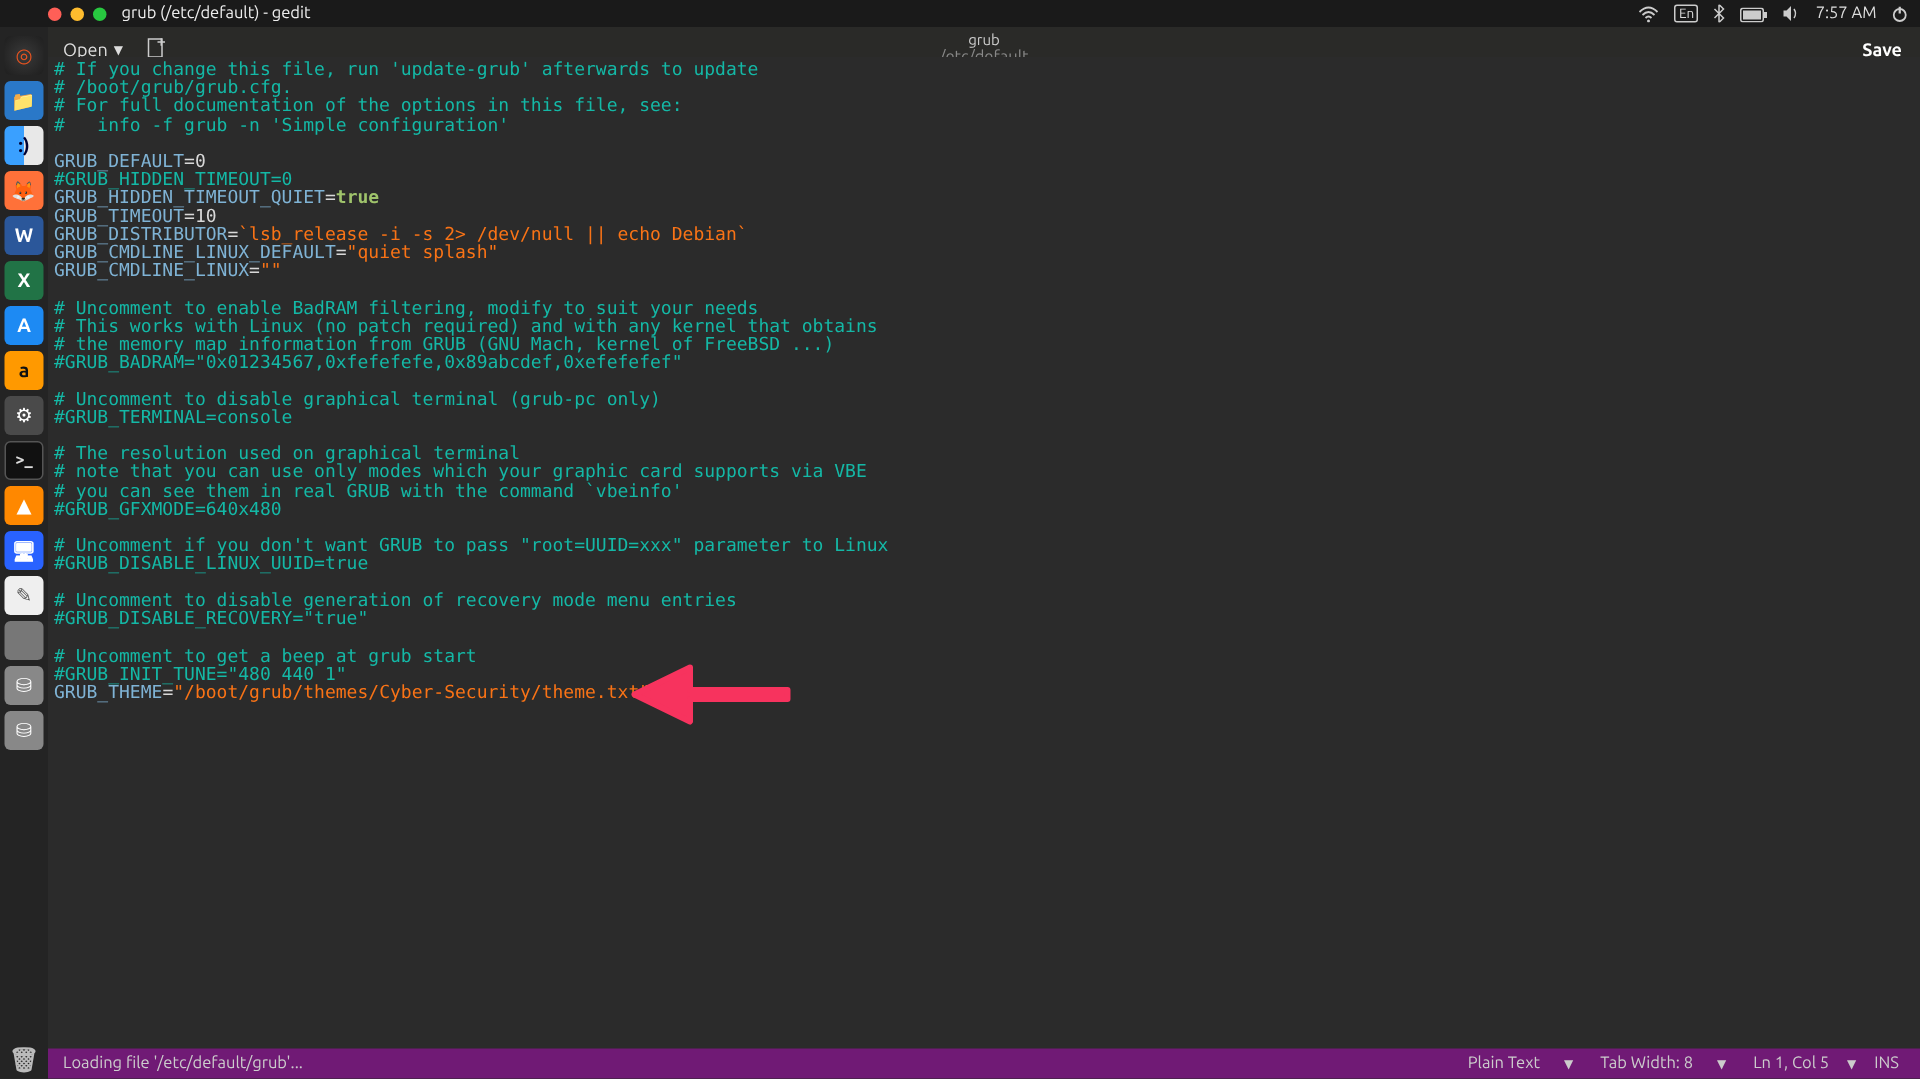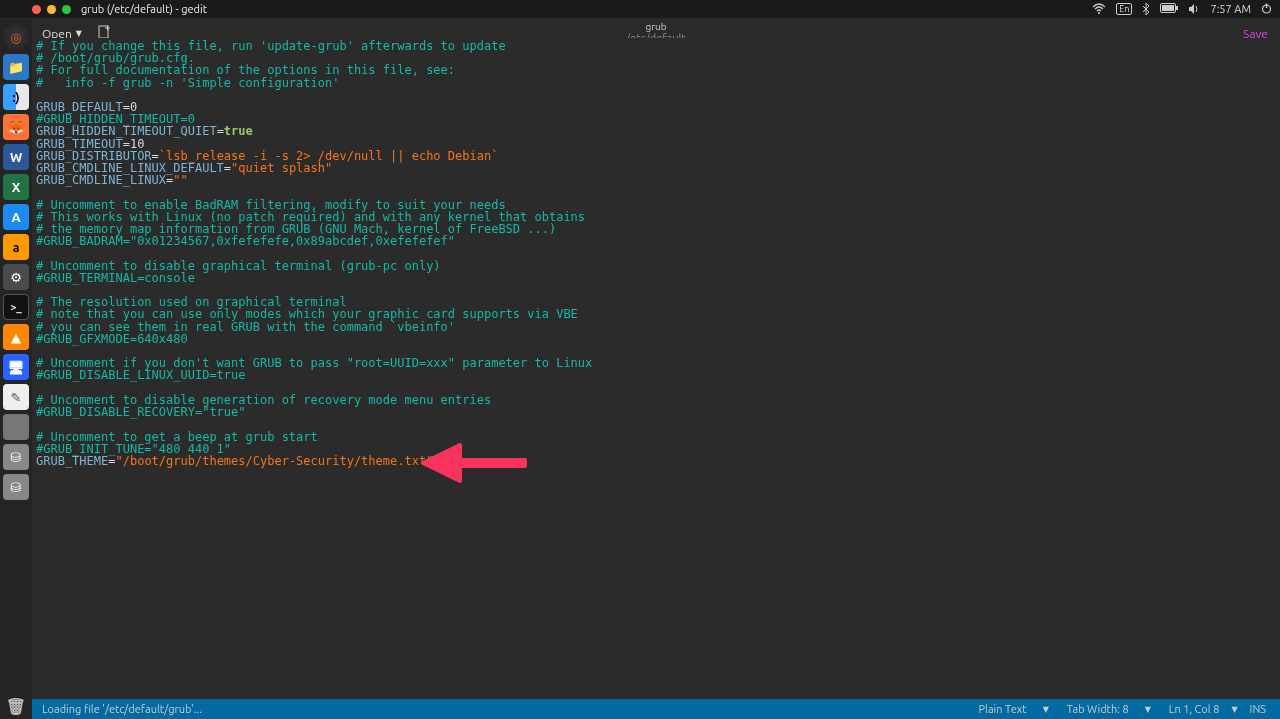--- a/index.html
+++ b/index.html
@@ -19,21 +19,21 @@
   font-size: 11px;
   z-index: 5;
   padding-left: 26px;
 }
 .traffic-lights { display: flex; gap: 6px; margin-left: 6px; margin-right: 10px; }
 .tl { width: 9px; height: 9px; border-radius: 50%; }
 .tl.red { background: #ff5f57; }
 .tl.yellow { background: #febc2e; }
 .tl.green { background: #28c840; }
 .menubar .title { color: #eee; }
-.menubar .right { margin-left: auto; display: flex; align-items: flex-start; gap: 10px; margin-right: 8px; color: #ddd; }
+.menubar .right { margin-left: auto; display: flex; align-items: flex-end; gap: 10px; margin-right: 8px; color: #ddd; }
 .menubar .right .icon { display:inline-flex; align-items:center; justify-content:center; }
 .ind-box { border:1px solid #ccc; padding:0 2px; font-size:9px; line-height:10px; border-radius:2px; color:#ddd; }
 
 
 .launcher {
   position: absolute; top: 18px; left: 0; bottom: 0; width: 32px;
   background: rgba(30,30,30,0.5);
   display: flex; flex-direction: column; align-items: center;
   padding-top: 6px; gap: 4px;
   z-index: 4;
@@ -74,21 +74,21 @@
   display:flex; align-items:center; gap:4px;
   padding: 0 10px; height:100%;
   cursor: pointer;
 }
 .toolbar .new-doc-btn { padding: 0 6px; color:#ccc; font-size:12px; }
 .toolbar .doc-title {
   position:absolute; left:50%; transform:translateX(-50%);
   text-align:center; line-height:1.1; font-size:10px; color:#ccc;
 }
 .toolbar .doc-title .sub { color:#888; font-size:11px; }
-.toolbar .save-btn { margin-left:auto; padding:0 12px; color:#d946ef; cursor:pointer; }
+.toolbar .save-btn { margin-left:auto; padding:0 12px; color:#ffffff; cursor:pointer;font-weight:bold; }
 .tri-down { font-size:8px; }
 
 
 .editor {
   position: absolute; top: 38px; left: 32px; right: 0; bottom: 20px;
   background: #2b2b2b;
   color: #d8d8d8;
   font-family: "DejaVu Sans Mono", "Ubuntu Mono", monospace;
   font-size: 12px;
   line-height: 12.2px;
@@ -105,21 +105,21 @@
 .arrow {
   position: absolute;
   left: 415px; top: 431px;
   z-index: 3;
   pointer-events: none;
 }
 
 
 .statusbar {
   position: absolute; left: 32px; right: 0; bottom: 0; height: 20px;
-  background: #0369a1; color: #ccc;
+  background: #701a75; color: #ccc;
   display: flex; align-items: center;
   font-size: 11px;
 }
 .statusbar .left { padding-left: 10px; }
 .statusbar .right { margin-left:auto; display:flex; align-items:center; gap:6px; padding-right:8px; }
 .statusbar .right .seg { display:flex; align-items:center; gap:16px; padding:0 6px; }
 .statusbar .tri { font-size:8px; }
 </style>
 </head>
 <body>
@@ -289,20 +289,20 @@
   <div class="right">
     <div class="seg">
       <span>Plain Text</span>
       <span class="tri">▼</span>
     </div>
     <div class="seg">
       <span>Tab Width: 8</span>
       <span class="tri">▼</span>
     </div>
     <div class="seg">
-      <span>Ln 1, Col 8</span>
+      <span>Ln 1, Col 5</span>
     </div>
     <span class="tri">▼</span>
     <div class="seg">
       <span>INS</span>
     </div>
   </div>
 </div>
 
 </body></html>

